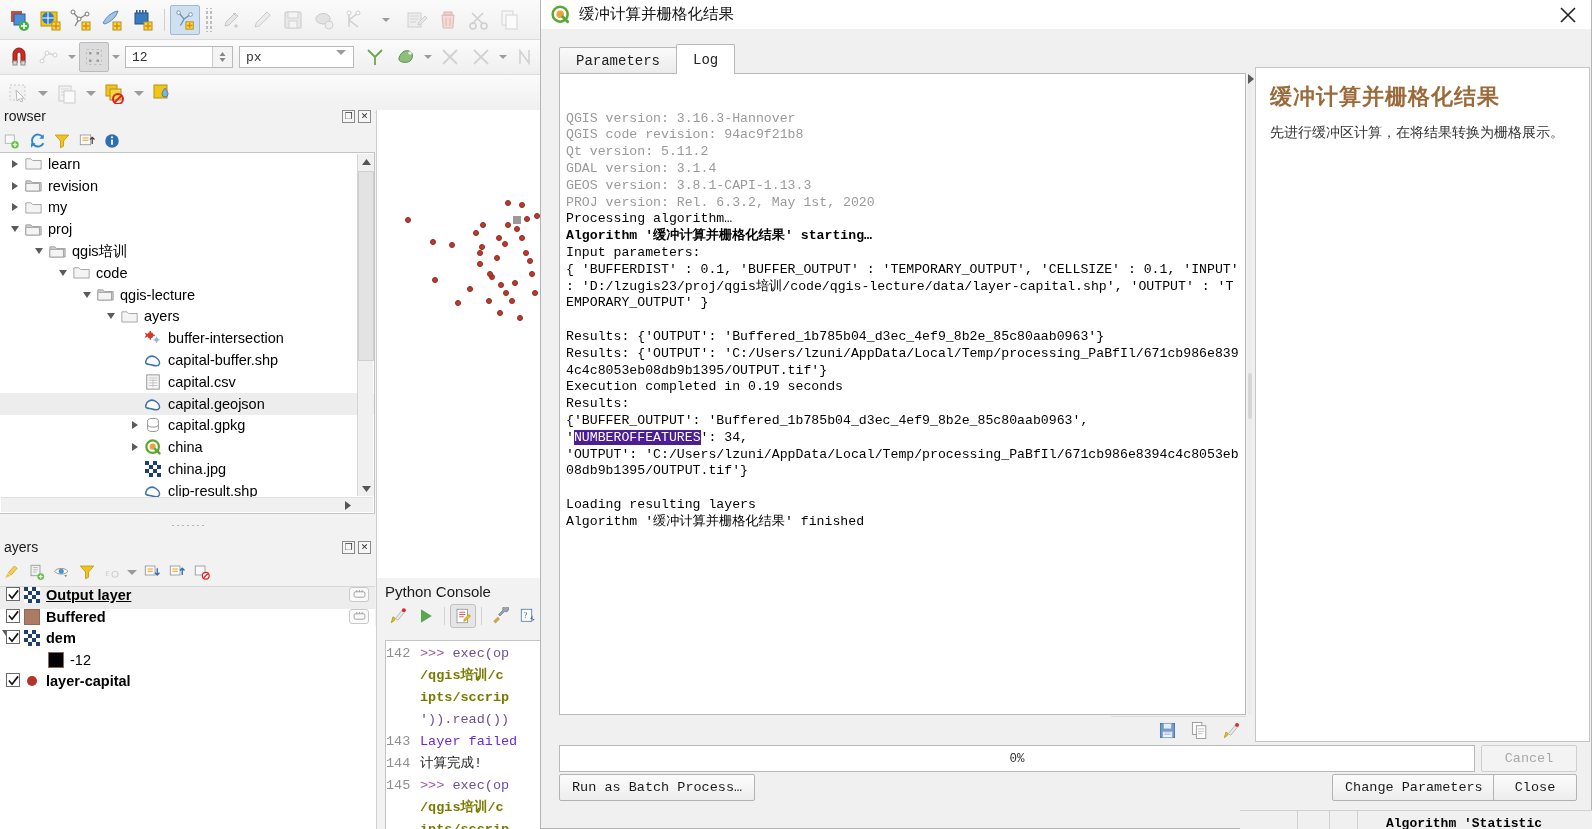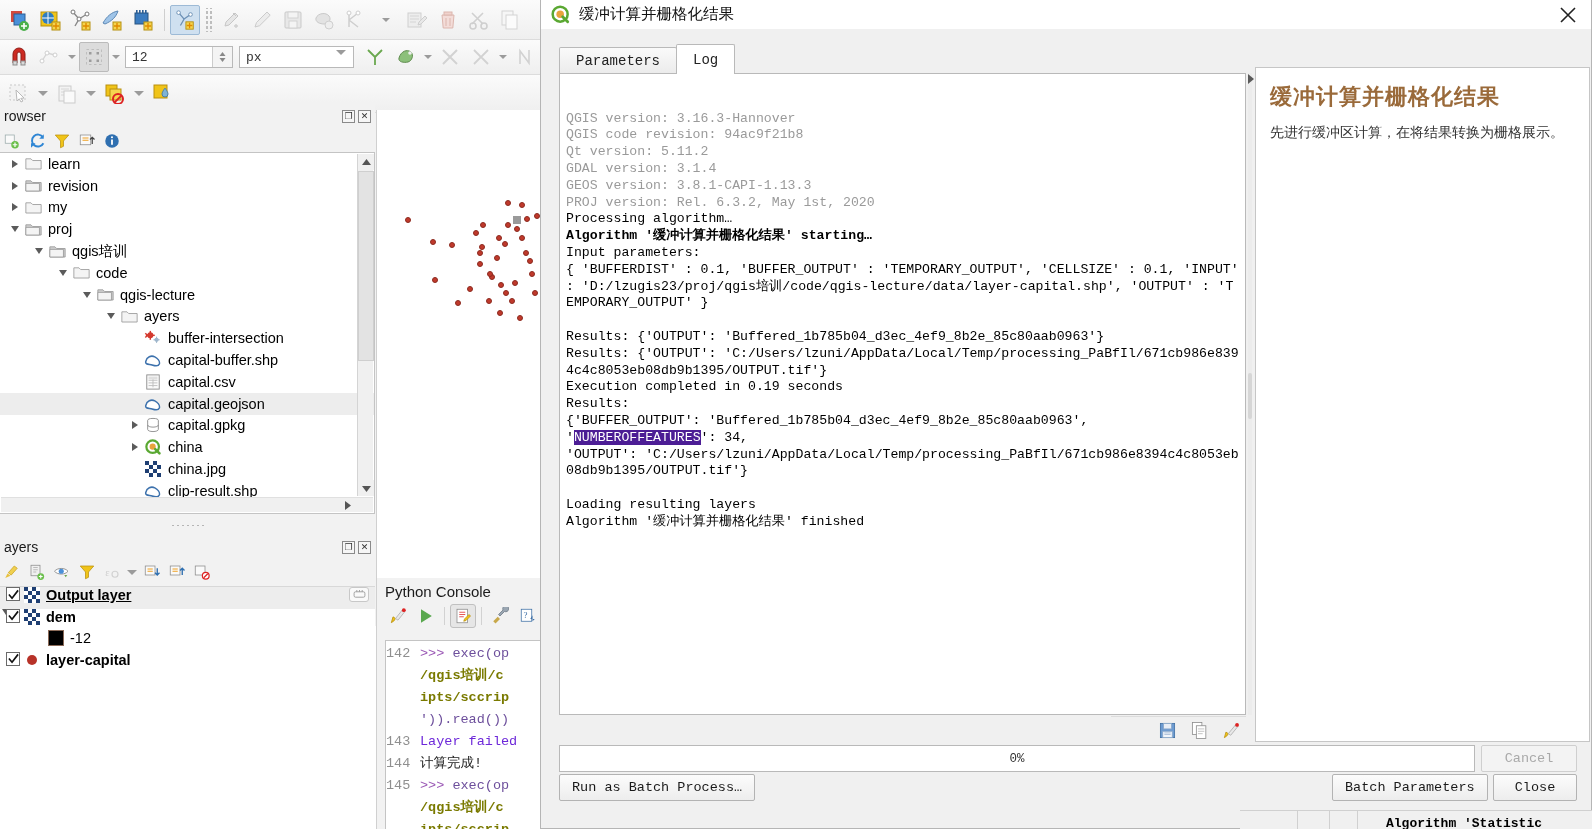--- a/index.html
+++ b/index.html
@@ -803,20 +803,36 @@
                     <rect x="8" y="0" width="4" height="4"></rect>
                     <rect x="4" y="4" width="4" height="4"></rect>
                     <rect x="12" y="4" width="4" height="4"></rect>
                     <rect x="0" y="8" width="4" height="4"></rect>
                     <rect x="8" y="8" width="4" height="4"></rect>
                     <rect x="4" y="12" width="4" height="4"></rect>
                     <rect x="12" y="12" width="4" height="4"></rect>
                   </g>
                 </svg></span>
               <b class="ul">Output layer</b>
+              <span class="edit">
+                <svg width="13" height="9" viewBox="0 0 14 10">
+                  <rect x="1" y="2" width="12" height="6" rx="1.6" fill="none" stroke="#9a9a9a"></rect>
+                  <path d="M4 2V0M7 2V0M10 2V0" stroke="#9a9a9a"></path>
+                </svg>
+              </span>
+            </div>
+            <div class="lrow">
+              <span style="width:4px;flex:none"></span>
+              <span class="cb">
+                <svg width="11" height="11" viewBox="0 0 12 12">
+                  <path d="M1 6l3.4 4L11 1.5" stroke="#111" stroke-width="1.8" fill="none"></path>
+                </svg>
+              </span>
+              <span class="swatch" style="background:#ad7b63;border:1px solid #8a6a58"></span>
+              <b class="">Buffered</b>
               <span class="edit">
                 <svg width="13" height="9" viewBox="0 0 14 10">
                   <rect x="1" y="2" width="12" height="6" rx="1.6" fill="none" stroke="#9a9a9a"></rect>
                   <path d="M4 2V0M7 2V0M10 2V0" stroke="#9a9a9a"></path>
                 </svg>
               </span>
             </div>
             <div class="lrow">
               <span style="width:4px;flex:none;display:flex;justify-content:flex-start;align-items:center">
                 <span class="arrow-dn"></span>
@@ -1032,21 +1048,21 @@
         <span>0%</span>
       </div>
 
       <div class="btn disabled btn-cancel">
         <span>Cancel</span>
       </div>
       <div class="btn btn-batch">
         <span>Run as Batch Process…</span>
       </div>
       <div class="btn btn-change">
-        <span>Batch Parameters</span>
+        <span>Change Parameters</span>
       </div>
       <div class="btn btn-close">
         <span>Close</span>
       </div>
     </div>
   </div>
 
   <div class="bg-statusbar">
     <div class="cell" style="left:0;width:58px"></div>
     <div class="cell" style="left:58px;width:32px"></div>

